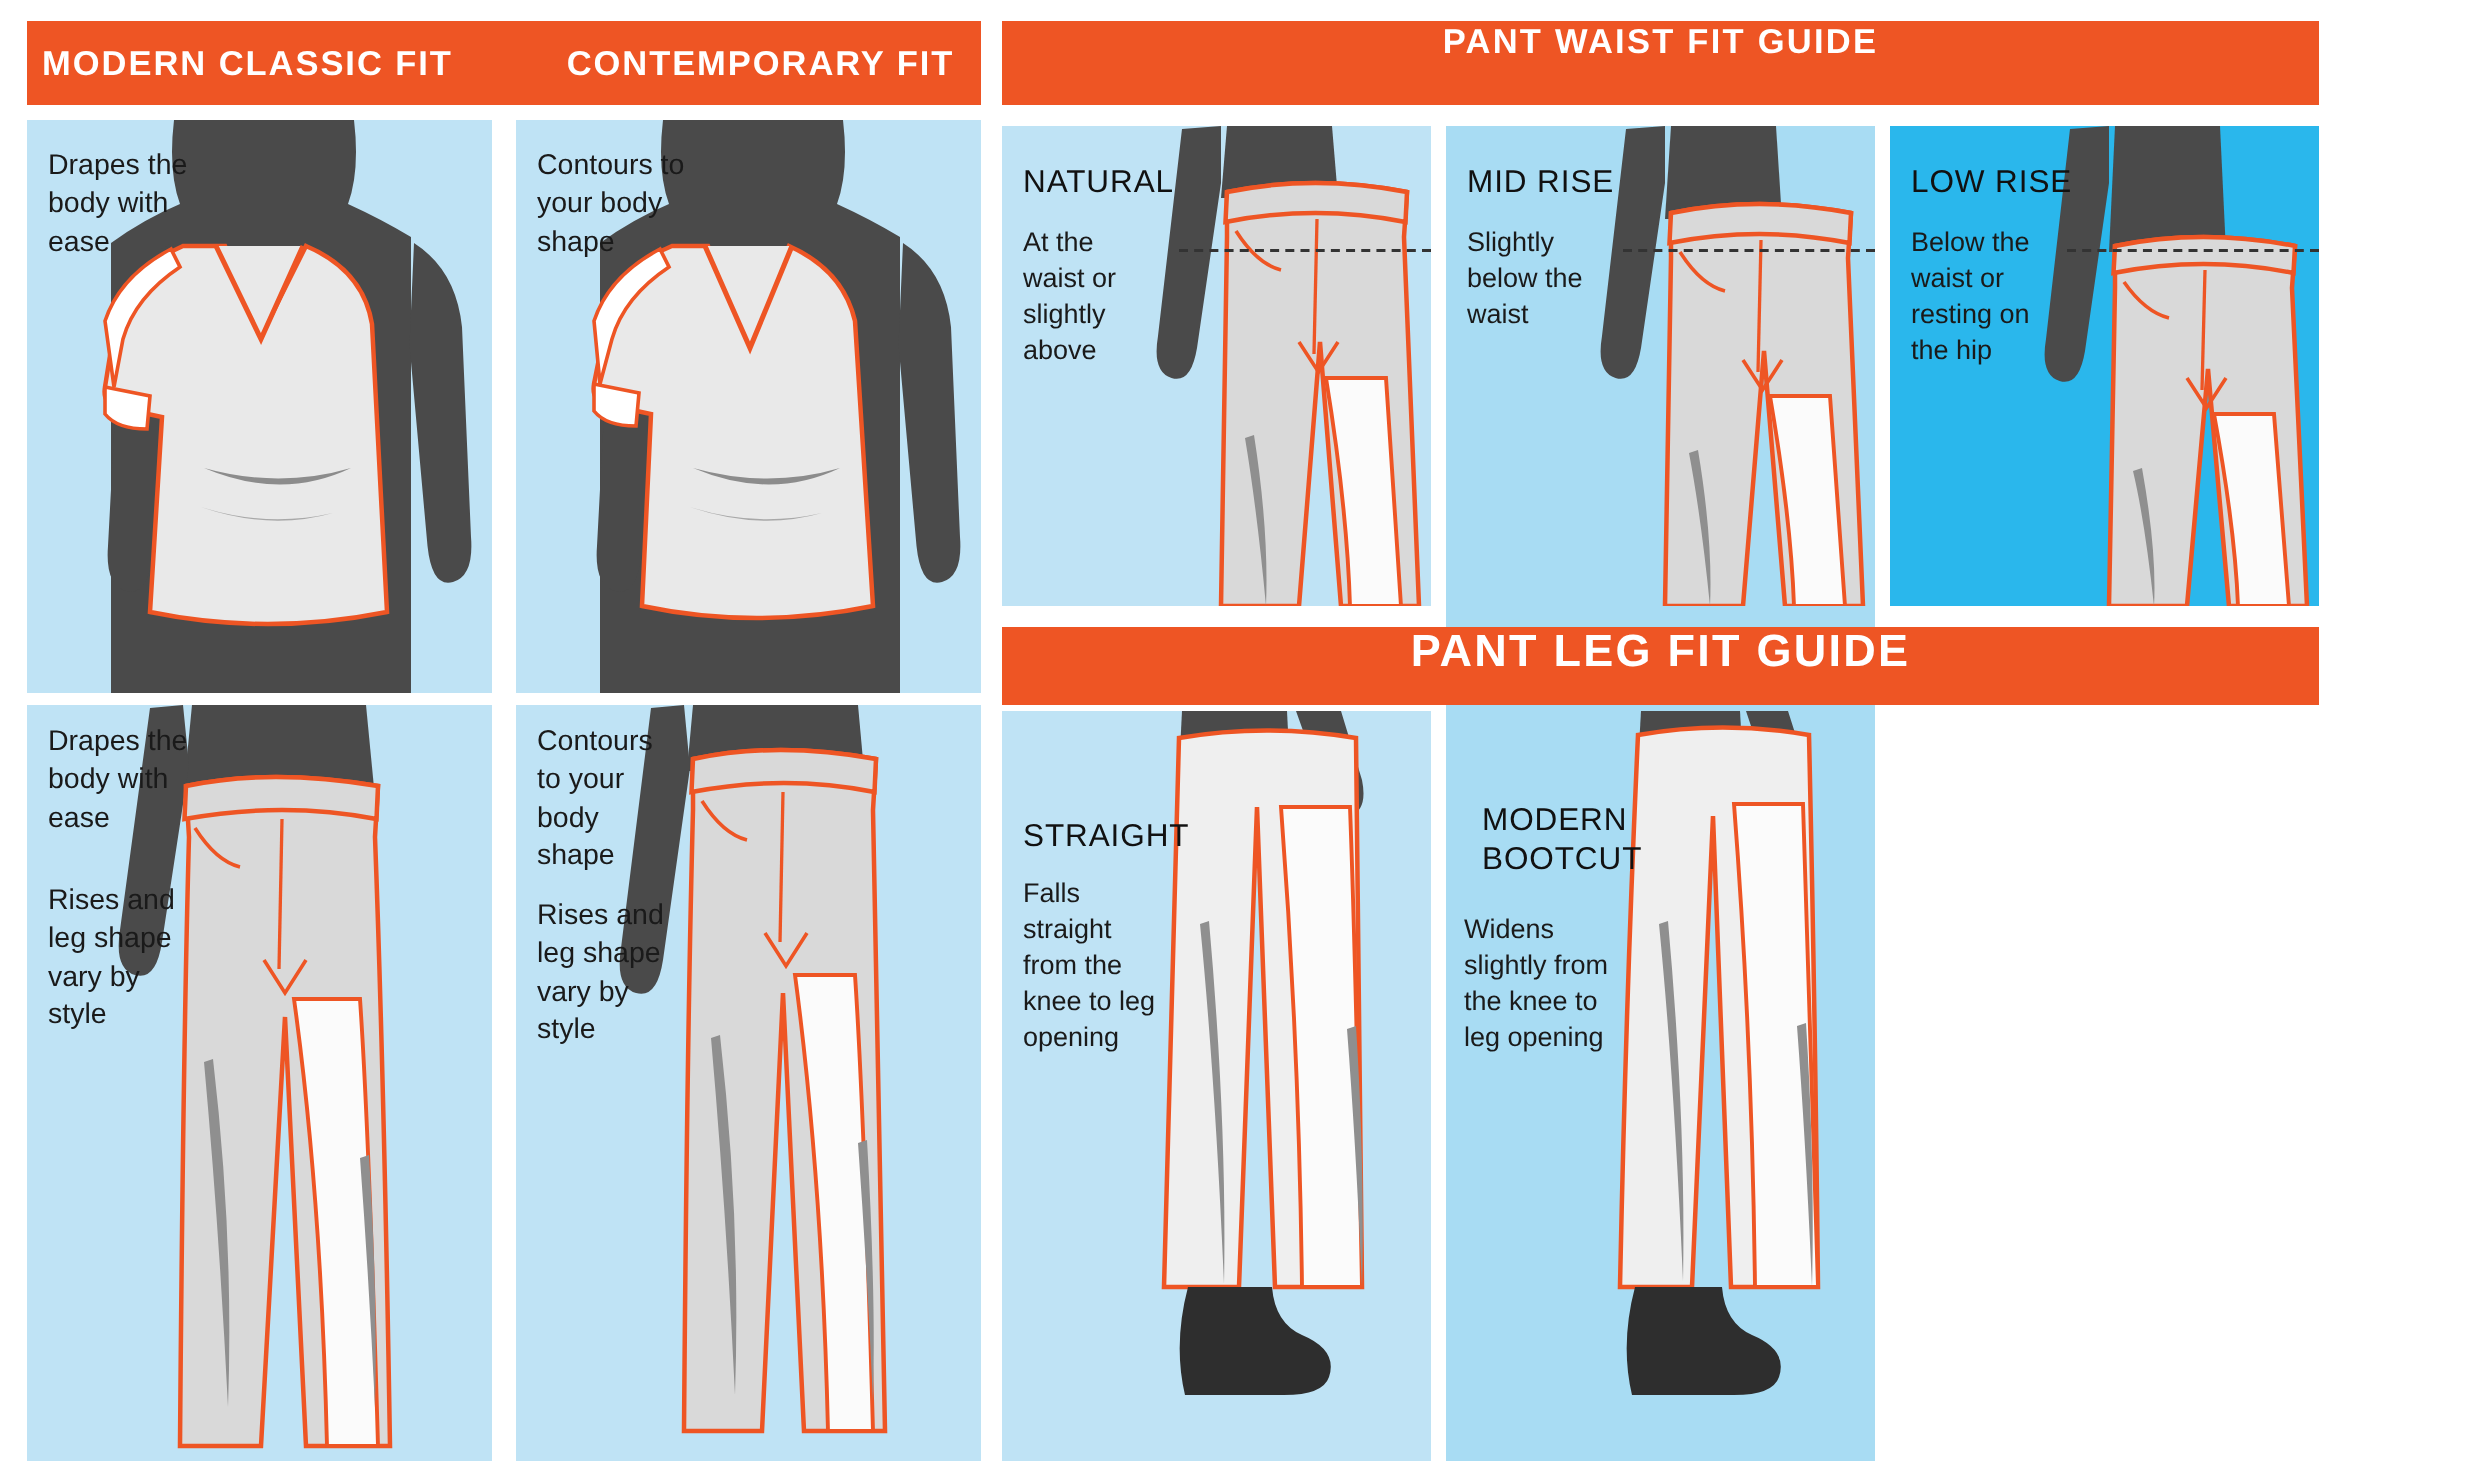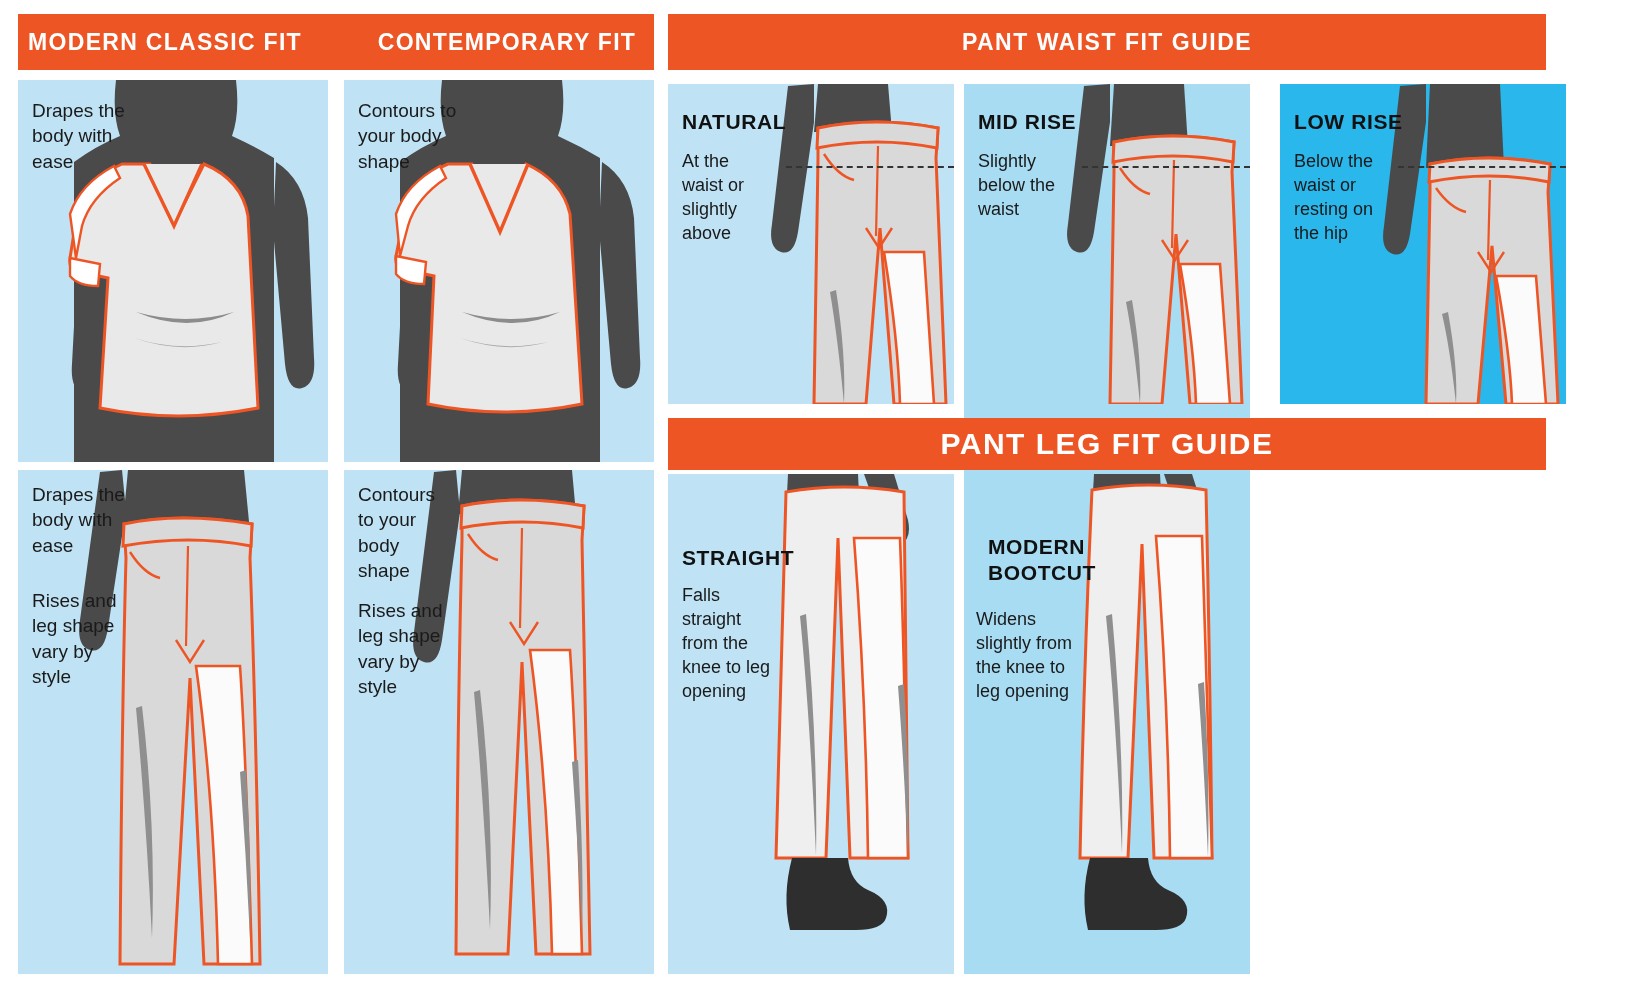--- a/index.html
+++ b/index.html
@@ -16,21 +16,20 @@
     overflow: hidden;
   }
 
   
   .banner {
     background: #ee5524;
     color: #ffffff;
     font-weight: bold;
     letter-spacing: 1.5px;
     display: flex;
-    align-items: center;
     justify-content: center;
     text-align: center;
   }
   .banner .btxt { display: inline-block; }
 
   
   #left-col {
     position: absolute;
     left: 18px; top: 14px;
     width: 636px; height: 960px;
@@ -65,21 +64,21 @@
     font-size: 19px;
     line-height: 1.33;
     z-index: 6;
     font-family: "Liberation Sans", sans-serif;
   }
   .caption.small { font-size: 18px; }
 
   .cat-title {
     position: absolute;
     color: #111111;
-    font-weight: bold;
+    font-weight: normal;
     font-size: 21px;
     letter-spacing: 0.6px;
     z-index: 7;
   }
 
   
   #right-col {
     position: absolute;
     left: 668px; top: 14px;
     width: 960px; height: 960px;
@@ -251,21 +250,21 @@
         <path d="M216 180 q14 82 16 140 h34 q-6 -88 -10 -140 z" fill="#fbfbfb" stroke="#ee5524" stroke-width="2.6"></path>
         <path d="M168 216 q10 60 8 104 q-6 -60 -14 -102 z" fill="#8f8f8f"></path>
       </svg>
       <div class="cat-title" style="left:14px; top:26px;">MID RISE</div>
       <div class="caption small" style="left:14px; top:66px; white-space:pre-line;">Slightly
 below the
 waist</div>
       <div class="dashline" style="left:118px; top:82px; width:168px;"></div>
     </div>
 
-    <div class="panel bright" style="left:592px; top:70px; width:286px; height:320px;margin-left:20px;">
+    <div class="panel bright" style="left:592px; top:70px; width:286px; height:320px;">
       <svg class="fig" width="286" height="320" viewBox="0 0 286 320">
         <path d="M150 0 h70 l4 84 h-78 z" fill="#4a4a4a"></path>
         <path d="M146 0 l-26 2 l-16 140 q-4 24 9 28 q13 4 17 -20 l16 -112 z" fill="#4a4a4a"></path>
         <path d="M150 80 q58 -12 120 0 l-2 28 q6 122 10 212 h-52 l-14 -158 l-14 158 h-52 q2 -128 4 -212 z" fill="#d9d9d9" stroke="#ee5524" stroke-width="3"></path>
         <path d="M150 80 q58 -12 120 0 l-1 18 q-60 -12 -120 0 z" fill="#d9d9d9" stroke="#ee5524" stroke-width="3"></path>
         <path d="M156 104 q14 20 30 24" fill="none" stroke="#ee5524" stroke-width="2.4"></path>
         <path d="M210 96 l-2 80" fill="none" stroke="#ee5524" stroke-width="2.2"></path>
         <path d="M198 168 l13 20 l13 -20" fill="none" stroke="#ee5524" stroke-width="2.4"></path>
         <path d="M216 192 q14 76 16 128 h34 q-6 -80 -10 -128 z" fill="#fbfbfb" stroke="#ee5524" stroke-width="2.6"></path>
         <path d="M168 228 q10 56 8 92 q-6 -56 -14 -90 z" fill="#8f8f8f"></path>

